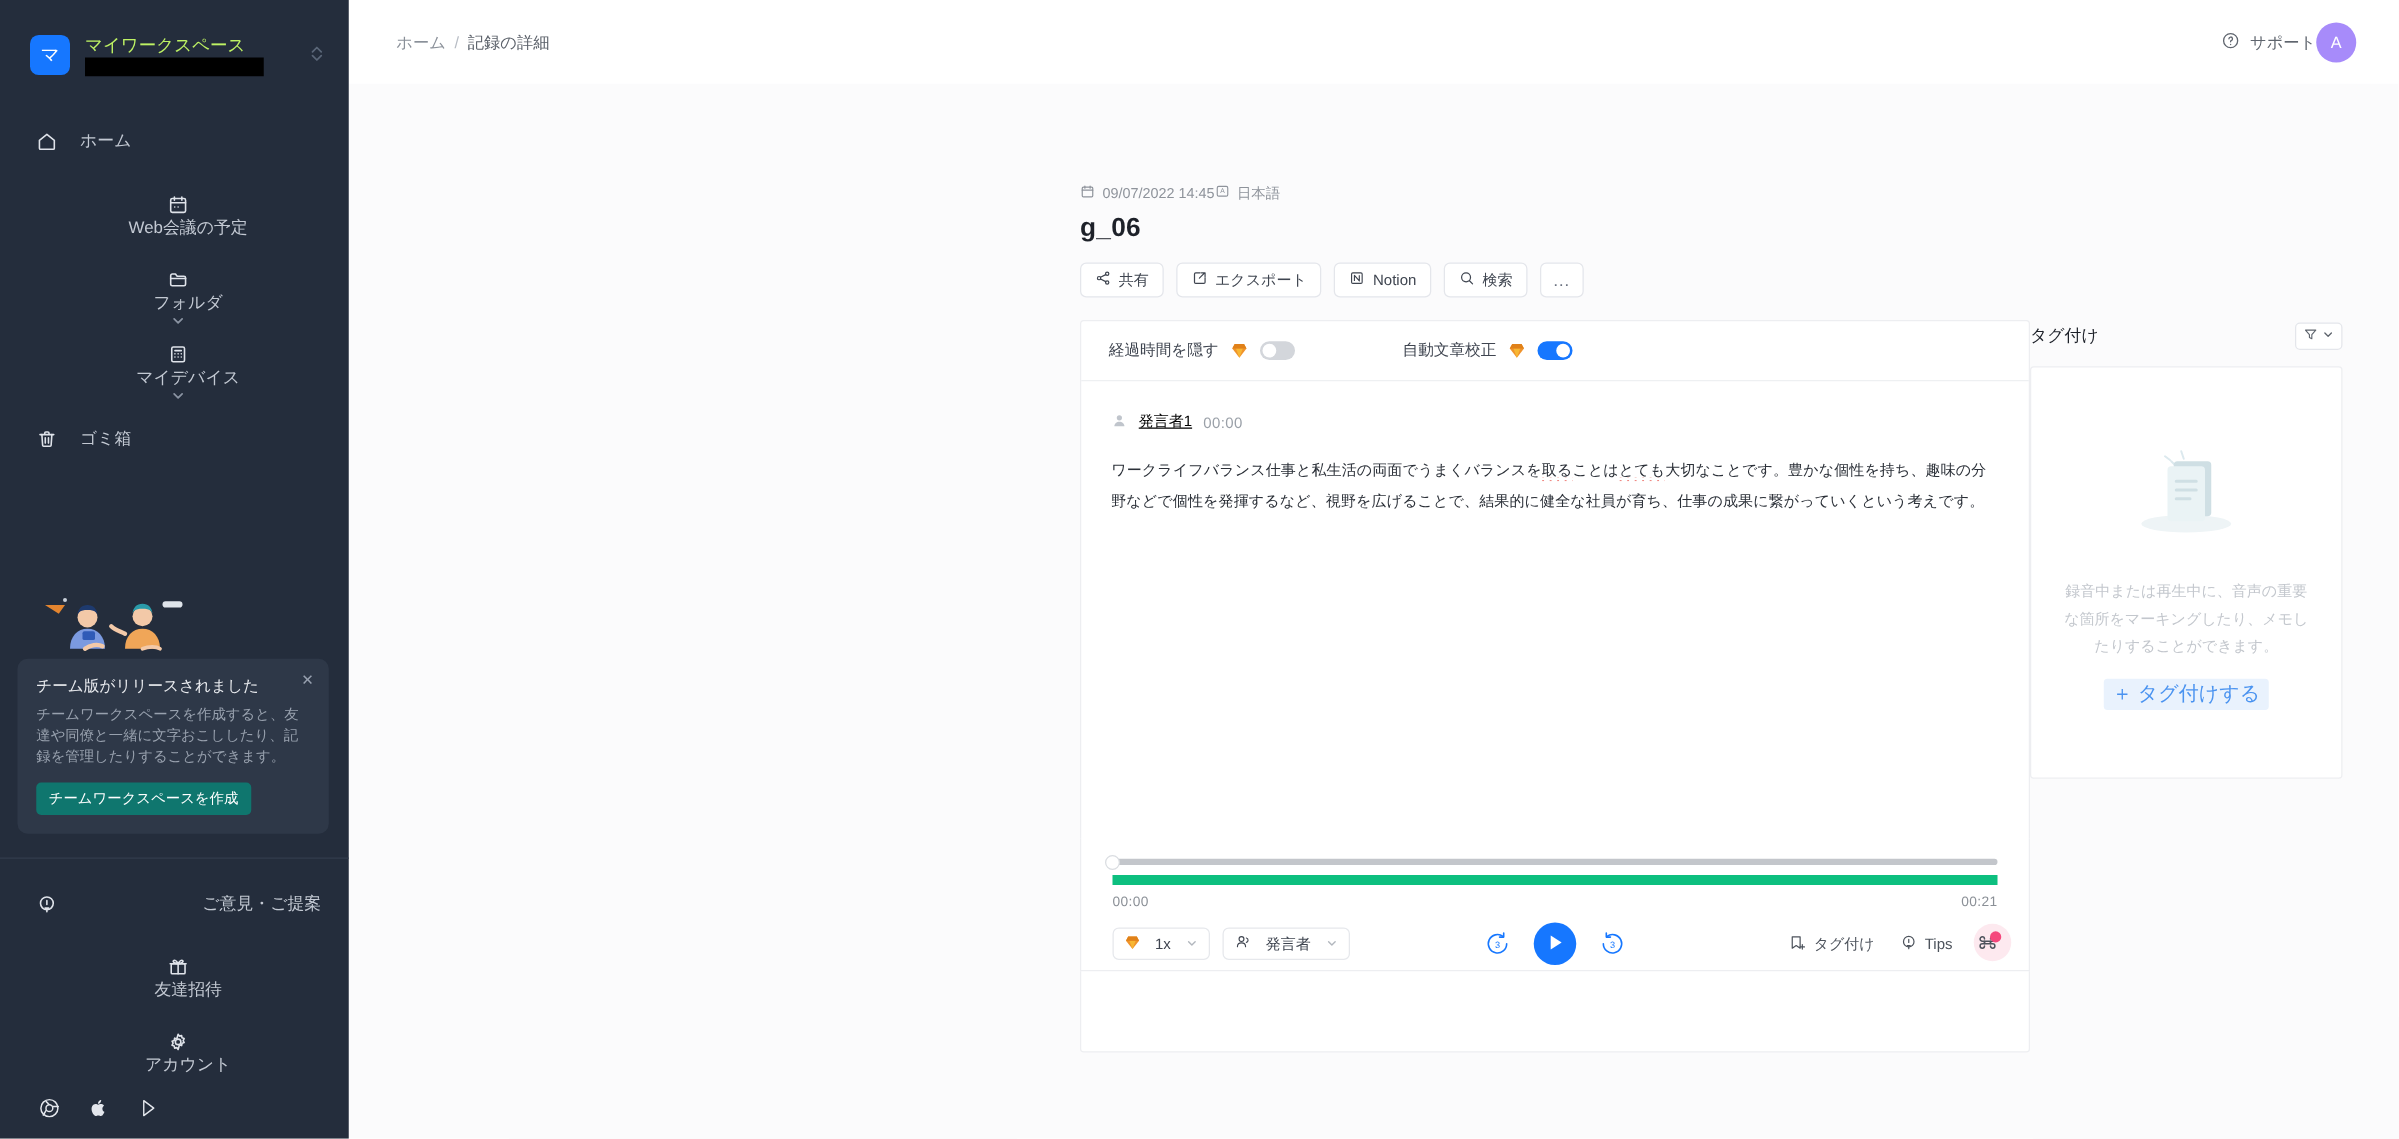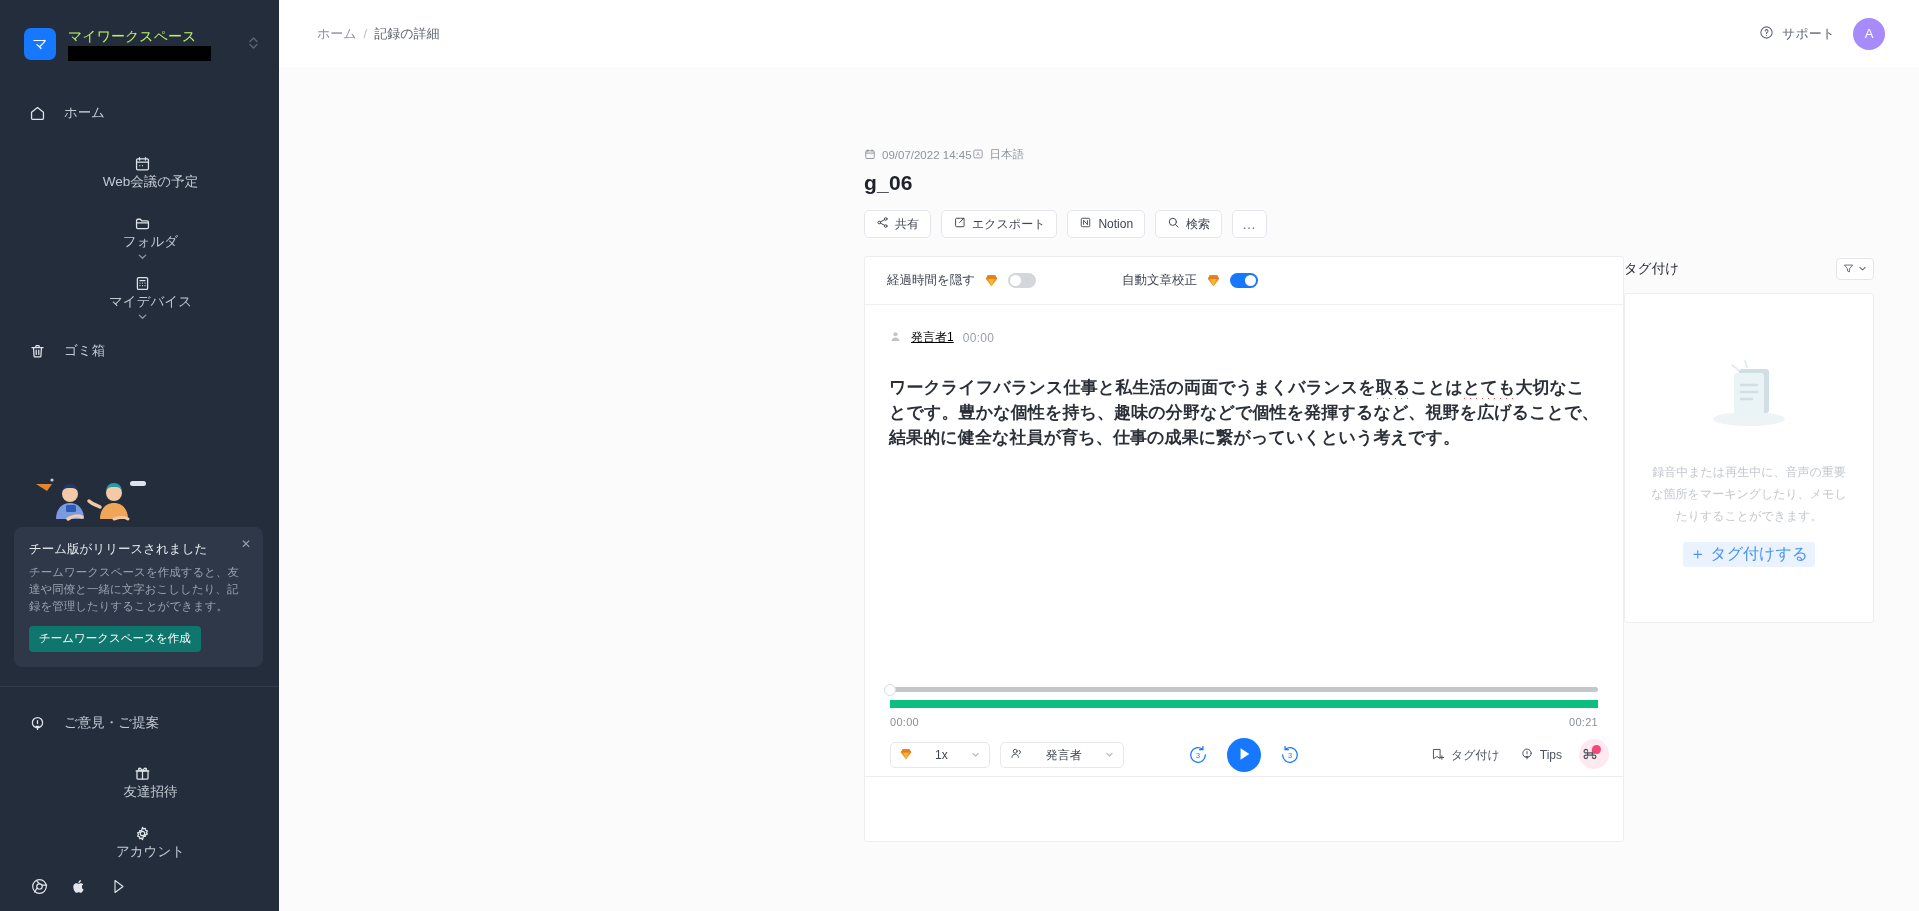--- a/index.html
+++ b/index.html
@@ -72,21 +72,21 @@
   .topbar {
     height: 67px; background: #fff;
     display: flex; align-items: center;
     padding: 0 34px 0 38px;
     flex: 0 0 67px;
   }
   .crumb { font-size: 13px; color: #8a9099; display: flex; align-items: center; gap: 7px; }
   .crumb .c-home { cursor: pointer; }
   .crumb .c-sep { color: #b8bdc5; }
   .crumb .c-cur { color: #5a6069; }
-  .topbar-right { margin-left: auto; display: flex; align-items: center; gap: 18px; }
+  .topbar-right { margin-left: auto; display: flex; align-items: center; }
   .support { display: flex; align-items: center; gap: 8px; font-size: 13px; color: #5f656e; cursor: pointer; }
   .avatar {
     width: 32px; height: 32px; border-radius: 50%;
     background: #a78bfa; color: #fff;
     display: flex; align-items: center; justify-content: center;
     font-size: 13px; cursor: pointer;
   }
 
   .content { flex: 1; overflow: hidden; position: relative; }
 
@@ -129,23 +129,22 @@
     position: absolute; top: 2px; left: 2px;
     width: 11px; height: 11px; border-radius: 50%; background: #fff;
   }
   .switch.on .knob { left: 15px; }
 
   .tr-body { padding: 24px 24px 0 24px; flex: 1; overflow: hidden; }
   .spk-line { display: flex; align-items: center; gap: 9px; font-size: 12px; color: #8e939b; }
   .spk-line .spk-name { color: #000000; text-decoration: underline; }
   .spk-line .spk-time { color: #9aa0a8; letter-spacing: .3px; }
   .tr-text {
-    margin-top: 29px; font-size: 17px; line-height: 25px; color: #2b3038;
+    margin-top: 18px; font-size: 12px; line-height: 25px; color: #2b3038;
     letter-spacing: .1px;
-    font-weight: bold;
   }
   .sq { background-repeat: repeat-x; background-position: bottom left;
         background-size: 6px 3px; padding-bottom: 2px;
         background-image: radial-gradient(circle at 1.5px 3px, #e8564e 1px, transparent 1px);
   }
 
   
   .tags-panel { width: 250px; }
   .tags-head { display: flex; align-items: center; height: 26px; }
   .tags-title { font-size: 13.5px; color: #1d2129; }
@@ -172,21 +171,21 @@
     height: 106px;
   }
   .bar-wrap { position: relative; height: 26px; }
   .bar-track { position: absolute; top: 0; left: 0; right: 0; height: 5px; background: #c3c6cb; border-radius: 3px; }
   .bar-wave { position: absolute; top: 13px; left: 0; right: 0; height: 8px; background: #0dbf7f; }
   .bar-knob { position: absolute; top: -3px; left: -6px; width: 12px; height: 12px; border-radius: 50%; background: #fff; border: 1px solid #dadde1; }
   .times { display: flex; justify-content: space-between; font-size: 11px; color: #8b9097; margin-top: 3px; letter-spacing: .3px; }
   .ctrls { display: flex; align-items: center; margin-top: 10px; height: 34px; }
   .pill {
     height: 26px; border: 1px solid #e6e8ec; border-radius: 5px; background: #fff;
-    display: inline-flex; align-items: center; gap: 23px; padding: 0 9px;
+    display: inline-flex; align-items: center; gap: 12px; padding: 0 9px;
     font-size: 12px; color: #3f4550; cursor: pointer; font-family: inherit;
   }
   .pill + .pill { margin-left: 10px; }
   .pill .cv { color: #b2b7be; font-size: 9px; }
   .center-ctrls {
     position: absolute; left: 0; right: 0; display: flex; align-items: center;
     justify-content: center; gap: 18px; pointer-events: none;
   }
   .center-ctrls > * { pointer-events: auto; }
   .skip { width: 22px; height: 22px; color: #1677ff; cursor: pointer; }
@@ -303,21 +302,21 @@
       <div class="promo-card">
         <div class="promo-x">✕</div>
         <div class="promo-title">チーム版がリリースされました</div>
         <div class="promo-body">チームワークスペースを作成すると、友達や同僚と一緒に文字おこししたり、記録を管理したりすることができます。</div>
         <button class="promo-btn">チームワークスペースを作成</button>
       </div>
     </div>
 
     <div class="sb-bottom">
       <div class="sb-divider"></div>
-      <div class="nav" style="margin-top:16px;">
+      <div class="nav" style="margin-top:16px;text-align:right;">
         <div class="nav-item">
           <span class="ico">
             <svg width="17" height="17" viewBox="0 0 20 20" fill="none" stroke="currentColor" stroke-width="1.5" stroke-linecap="round" stroke-linejoin="round">
                 <circle cx="10" cy="9" r="6"></circle>
                 <path d="M10 6.5v3.5M8.3 13.5h3.4"></path>
                 <path d="M10 15v2"></path>
               </svg>
           </span>
           <span class="lbl">ご意見・ご提案</span>
         </div>

